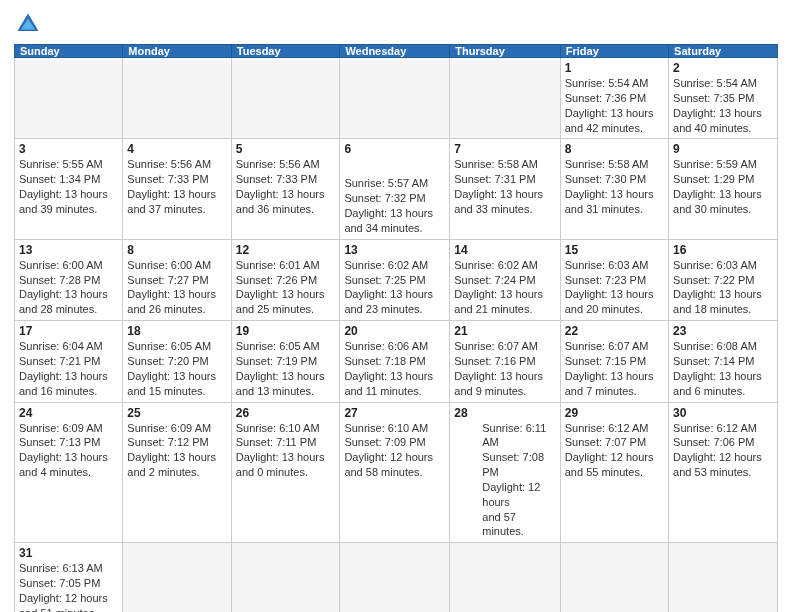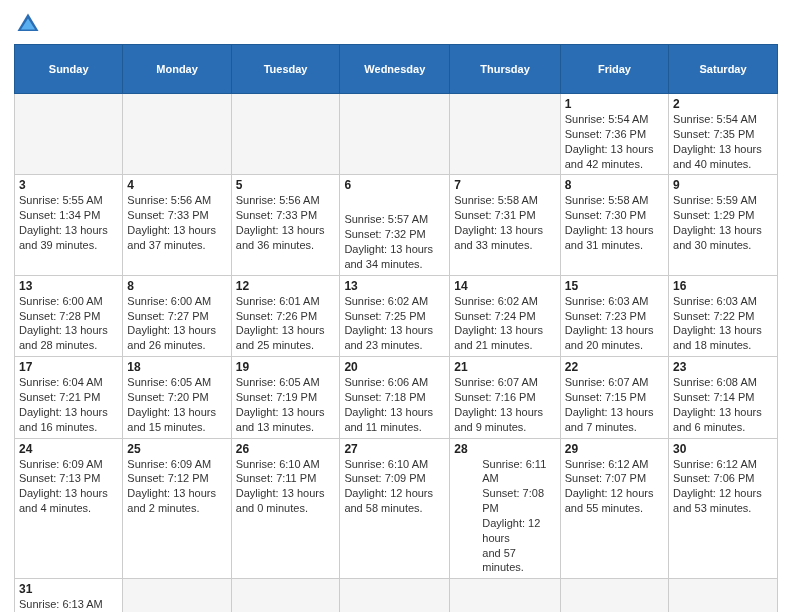--- a/index.html
+++ b/index.html
@@ -53,22 +53,22 @@
       width: 100%;
       border-collapse: collapse;
       margin-top: 6px;
       font-size: 10px;
     }
     thead tr th {
       background-color: #2a6db5;
       color: #fff;
       font-size: 11px;
       font-weight: bold;
-      text-align: center;
-      padding: 18px 5px;
+      text-align: left;
+      padding: 0 5px;
       border: 1px solid #1e5a96;
     }
     tbody tr td {
       border: 1px solid #ccc;
       vertical-align: top;
       padding: 3px 4px;
       height: 72px;
       width: 113px;
       background: #fff;
     }

